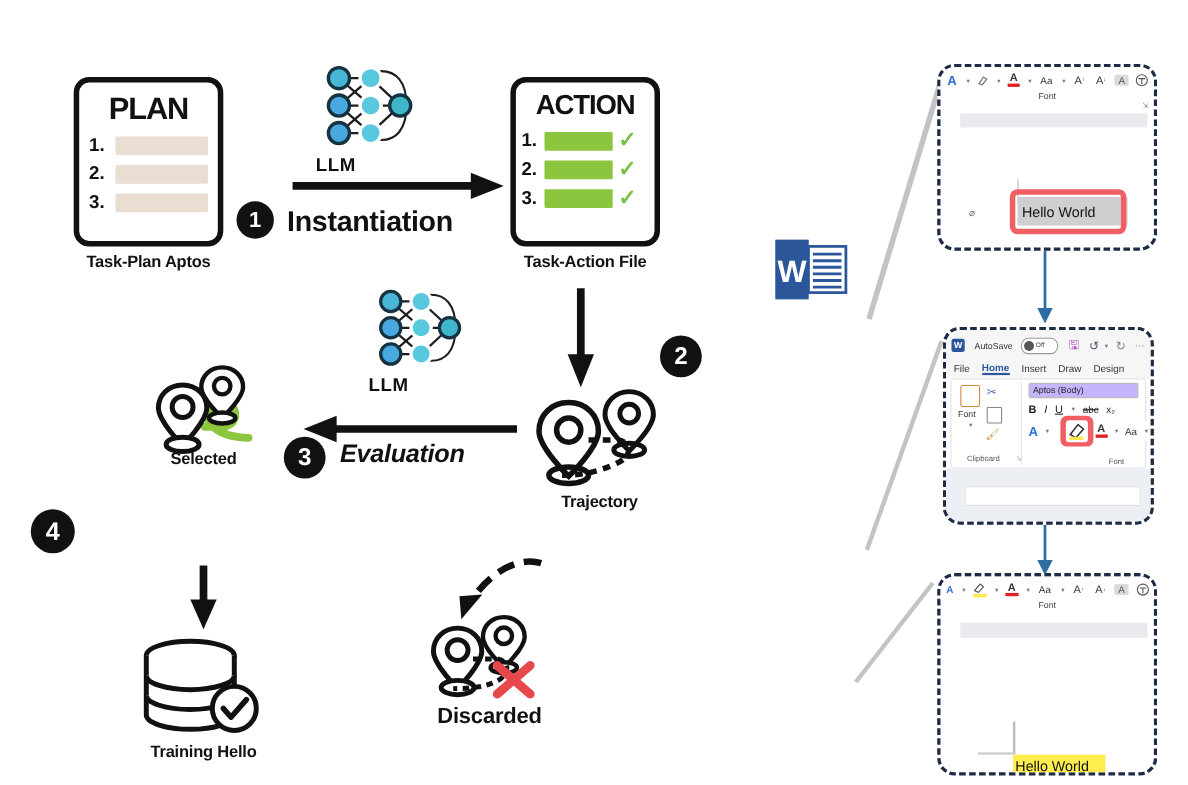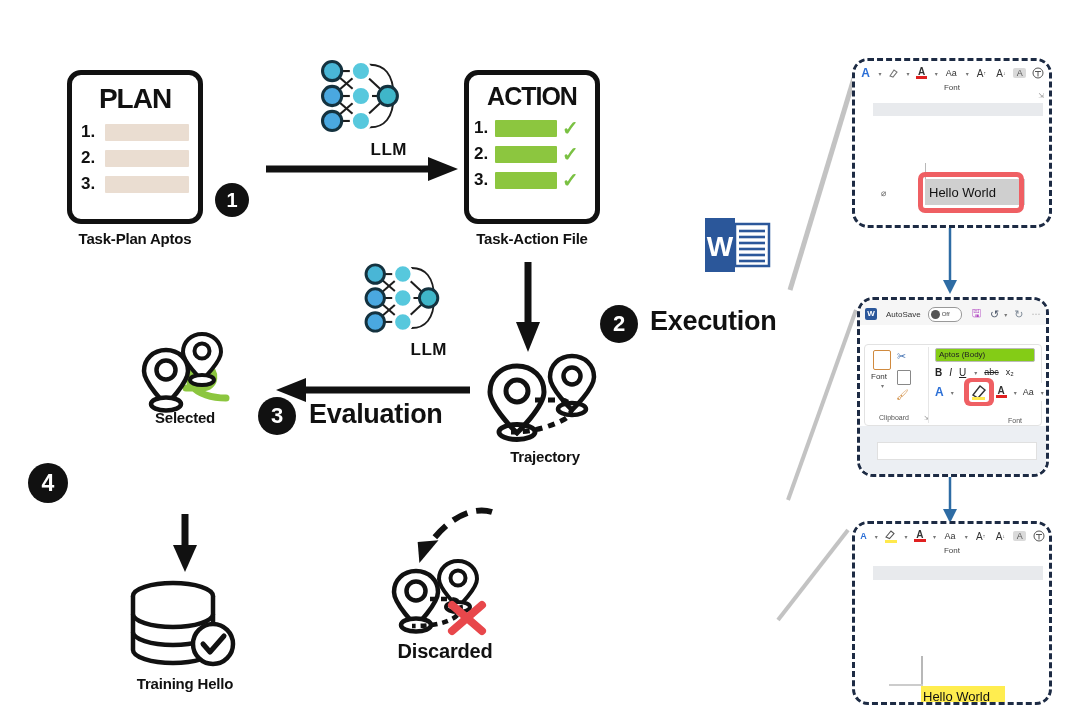--- a/index.html
+++ b/index.html
@@ -38,21 +38,21 @@
     font-weight:bold;color:#111;letter-spacing:-1px;
   }
   .doc-row{display:flex;align-items:center;}
   .doc-num{font-weight:bold;color:#111;}
   .doc-bar{height:17px;border-radius:1px;}
   .tick{
     color:#7ac143;font-weight:bold;line-height:1;
   }
 
   
-  .llm-wrap{display:flex;flex-direction:column;align-items:flex-end;}
+  .llm-wrap{display:flex;flex-direction:column;align-items:flex-start;}
   .llm-label{font-weight:bold;color:#111;letter-spacing:0.5px;}
 
   
   .shot{
     position:absolute;
     border:3px dashed #1d2b44;
     border-radius:16px;
     background:#fff;
     box-sizing:border-box;
     overflow:hidden;
@@ -140,20 +140,21 @@
     </svg>
     <div class="llm-label" style="font-size:17px;margin-top:-4px;">LLM</div>
   </div>
 
   <svg class="abs" style="left:262px;top:155px;" width="200" height="32">
     <line x1="4" y1="14" x2="168" y2="14" stroke="#111" stroke-width="7"></line>
     <polygon points="166,2 196,14 166,26" fill="#111"></polygon>
   </svg>
 
   <div class="abs badge" style="left:215px;top:183px;width:34px;height:34px;font-size:20px;">1</div>
+  <div class="abs step-label" style="left:261px;top:186px;font-size:26px;">Instantiation</div>
 
   <div class="abs doc-card" style="left:464px;top:70px;width:136px;height:154px;padding-top:4px;">
     <div class="doc-title" style="font-size:25px;margin:3px 0 4px 0;">ACTION</div>
 
     <div class="doc-row" style="width:116px;margin:3px 0;">
       <span class="doc-num" style="font-size:17px;width:21px;">1.</span>
       <span class="doc-bar" style="width:62px;background:#8cc63f;"></span>
       <span class="tick" style="font-size:20px;margin-left:5px;">✓</span>
     </div>
     <div class="doc-row" style="width:116px;margin:3px 0;">
@@ -168,21 +169,20 @@
     </div>
   </div>
   <div class="abs caption" style="left:444px;top:230px;width:176px;">Task-Action File</div>
 
   <svg class="abs" style="left:360px;top:258px;" width="260" height="100">
     <line x1="168" y1="4" x2="168" y2="68" stroke="#111" stroke-width="7"></line>
     <polygon points="156,64 180,64 168,94" fill="#111"></polygon>
   </svg>
 
   <div class="abs badge" style="left:600px;top:305px;width:38px;height:38px;font-size:22px;">2</div>
-  <div class="abs step-label" style="left:650px;top:306px;font-size:27px;">Execution</div>
 
   <svg class="abs" style="left:487px;top:348px;" width="120" height="100">
 
     <g stroke="#111" stroke-width="4.5" fill="none">
       <path d="M85,8 C72,8 63,17.5 63,29 C63,41 85,62 85,62 C85,62 107,41 107,29 C107,17.5 98,8 85,8 Z"></path>
       <circle cx="85" cy="28" r="8.5"></circle>
       <ellipse cx="85" cy="61" rx="14" ry="6"></ellipse>
     </g>
 
     <g stroke="#111" stroke-width="5" fill="none">
@@ -222,21 +222,21 @@
     </svg>
     <div class="llm-label" style="font-size:17px;margin-top:-4px;">LLM</div>
   </div>
 
   <svg class="abs" style="left:274px;top:375px;" width="200" height="32">
     <line x1="30" y1="15" x2="196" y2="15" stroke="#111" stroke-width="7"></line>
     <polygon points="32,3 32,27 2,15" fill="#111"></polygon>
   </svg>
 
   <div class="abs badge" style="left:258px;top:397px;width:38px;height:38px;font-size:22px;">3</div>
-  <div class="abs step-label" style="left:309px;top:399px;font-size:27px;">Evaluation</div>
+  <div class="abs step-label" style="left:309px;top:399px;font-size:23px;font-style:italic;">Evaluation</div>
 
   <svg class="abs" style="left:140px;top:320px;" width="110" height="95">
 
     <path d="M46,68 L62,68 C76,68 78,50 66,46 C56,42 44,56 52,66 C58,74 72,78 86,78" stroke="#8cc63f" stroke-width="7" fill="none" stroke-linecap="round"></path>
 
     <g stroke="#111" stroke-width="4" fill="#fff">
       <path d="M62,14 C51,14 43,22 43,32 C43,42 62,60 62,60 C62,60 81,42 81,32 C81,22 73,14 62,14 Z"></path>
       <circle cx="62" cy="31" r="7.5" fill="#fff"></circle>
       <ellipse cx="62" cy="60" rx="12" ry="5" fill="#fff"></ellipse>
     </g>
@@ -371,38 +371,45 @@
         <i style="display:inline-block;width:9px;height:9px;border-radius:50%;background:#555;margin-left:2px;"></i>
         <span style="font-size:6px;color:#444;margin-left:2px;">Off</span>
       </span>
       <span style="margin-left:6px;color:#b146c2;font-size:11px;">🖫</span>
       <span style="margin-left:5px;color:#4a5568;font-size:11px;">↺</span>
       <span class="chev">▾</span>
       <span style="margin-left:3px;color:#7b8794;font-size:11px;">↻</span>
       <span style="margin-left:4px;color:#999;font-size:9px;">⋯</span>
     </div>
 
+    <div class="ribbon-row" style="height:20px;padding:0 7px;gap:11px;background:#f6f6f6;">
+      <span class="wtab">File</span>
+      <span class="wtab active">Home</span>
+      <span class="wtab">Insert</span>
+      <span class="wtab">Draw</span>
+      <span class="wtab">Design</span>
+    </div>
 
     <div style="position:absolute;left:4px;top:44px;right:4px;height:80px;background:#fff;border:1px solid #e2e2e2;border-radius:4px;">
 
       <div style="position:absolute;left:4px;top:3px;width:58px;height:74px;">
         <div style="position:absolute;left:4px;top:2px;width:16px;height:18px;border:1.4px solid #d08a3e;border-radius:2px;"></div>
         <div style="position:absolute;left:28px;top:2px;font-size:11px;color:#4a77b5;">✂</div>
         <div style="position:absolute;left:28px;top:22px;width:12px;height:13px;border:1.3px solid #888;border-radius:1px;"></div>
         <div style="position:absolute;left:2px;top:24px;font-size:8px;color:#333;">Font</div>
         <div style="position:absolute;left:12px;top:34px;font-size:6px;color:#777;">▾</div>
         <div style="position:absolute;left:27px;top:41px;font-size:10px;color:#d08a3e;">🖌</div>
         <div class="grp-lbl" style="position:absolute;left:0;bottom:1px;width:50px;">Clipboard</div>
         <div style="position:absolute;right:-2px;bottom:1px;font-size:6px;color:#999;">⇲</div>
       </div>
 
       <div style="position:absolute;left:63px;top:2px;bottom:2px;width:1px;background:#e6e6e6;"></div>
 
       <div style="position:absolute;left:68px;top:2px;right:2px;height:76px;">
-        <div style="position:absolute;left:2px;top:1px;right:4px;height:14px;border:1px solid #bbb;border-radius:2px;background:#84cc16;font-size:8px;color:#222;padding:1px 3px;box-sizing:border-box;">Aptos (Body)</div>
+        <div style="position:absolute;left:2px;top:1px;right:4px;height:14px;border:1px solid #bbb;border-radius:2px;background:#c4b5fd;font-size:8px;color:#222;padding:1px 3px;box-sizing:border-box;">Aptos (Body)</div>
 
         <div class="ribbon-row" style="position:absolute;left:2px;top:18px;gap:7px;height:14px;">
           <b style="font-size:10px;color:#222;">B</b>
           <i style="font-size:10px;color:#222;">I</i>
           <u style="font-size:10px;color:#222;">U</u>
           <span class="chev">▾</span>
           <s style="font-size:9px;color:#222;">abc</s>
           <span style="font-size:9px;color:#222;">x₂</span>
         </div>
 

